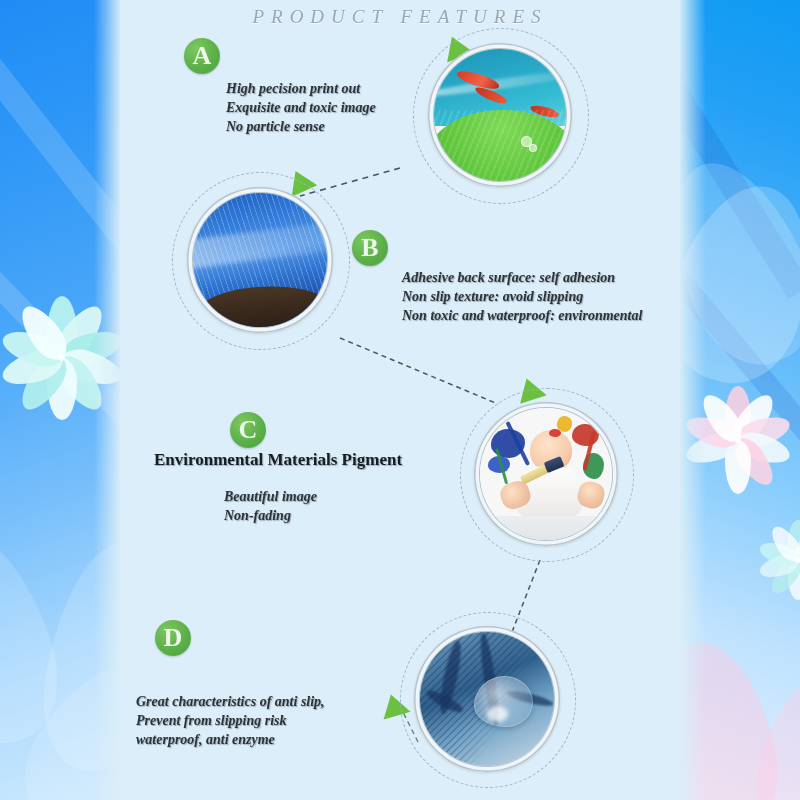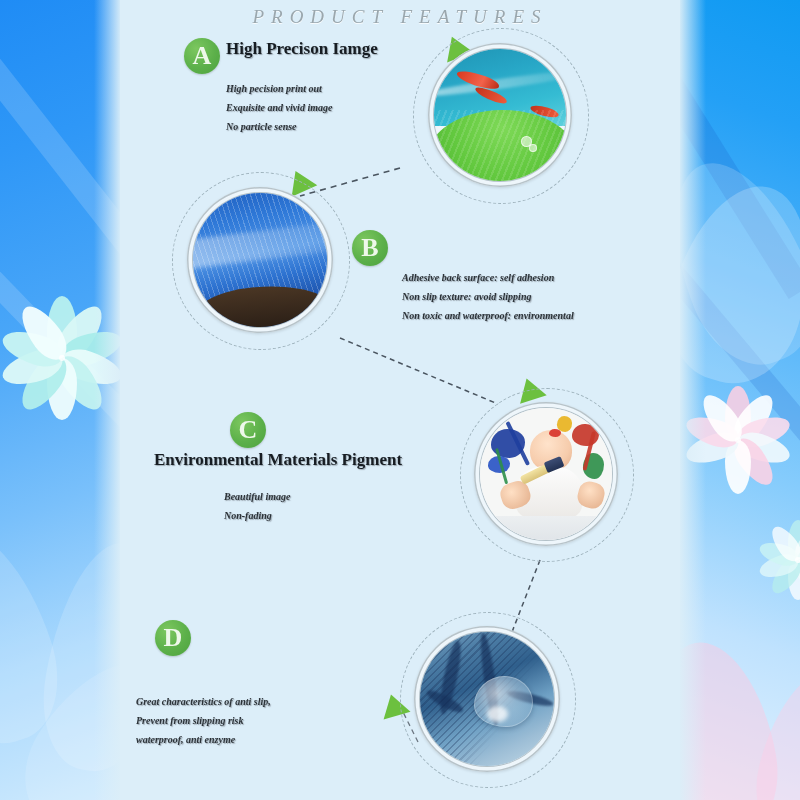--- a/index.html
+++ b/index.html
@@ -59,21 +59,21 @@
   
   .heading{
     position:absolute;white-space:nowrap;
     font-family:"Liberation Serif", serif;font-weight:bold;font-size:17px;
     color:#171d23;
     text-shadow:1px 1px 1px rgba(120,130,140,.65);
   }
   .body-lines{
     position:absolute;
     font-family:"Liberation Serif", serif;font-style:italic;font-weight:bold;
-    font-size:10px;line-height:19px;color:#2b3238;
+    font-size:14px;line-height:19px;color:#2b3238;
     text-shadow:1px 1px 1px rgba(130,140,150,.7);
     white-space:nowrap;
   }
   .body-lines div{white-space:nowrap;}
 
   
   .photo-wrap{position:absolute;}
   .dash-arc{
     position:absolute;border-radius:50%;
     border:1.5px dashed #9fb3bd;
@@ -250,24 +250,23 @@
     <div class="koi-ripple"></div>
     <div class="fish f1"></div>
     <div class="fish f2"></div>
     <div class="fish f3"></div>
     <div class="koi-grass"></div>
     <div class="bubble b1"></div>
     <div class="bubble b2"></div>
   </div>
 
   <div class="badge" style="left:184px;top:38px;">A</div>
-  <div class="heading" style="left:226px;top:39px;">High Precison Iamge</div>
   <div class="body-lines" style="left:226px;top:79px;">
     <div>High pecision print out</div>
-    <div>Exquisite and vivid image</div>
+    <div>Exquisite and toxic image</div>
     <div>No particle sense</div>
   </div>
 
   <div class="dash-arc" style="left:172px;top:172px;width:176px;height:176px;"></div>
   <div class="ring" style="left:187px;top:187px;width:146px;height:146px;"></div>
   <div class="photo" style="left:193px;top:193px;width:134px;height:134px;">
     <div class="fab-blue"></div>
     <div class="fab-sheen"></div>
     <div class="fab-dark"></div>
   </div>

